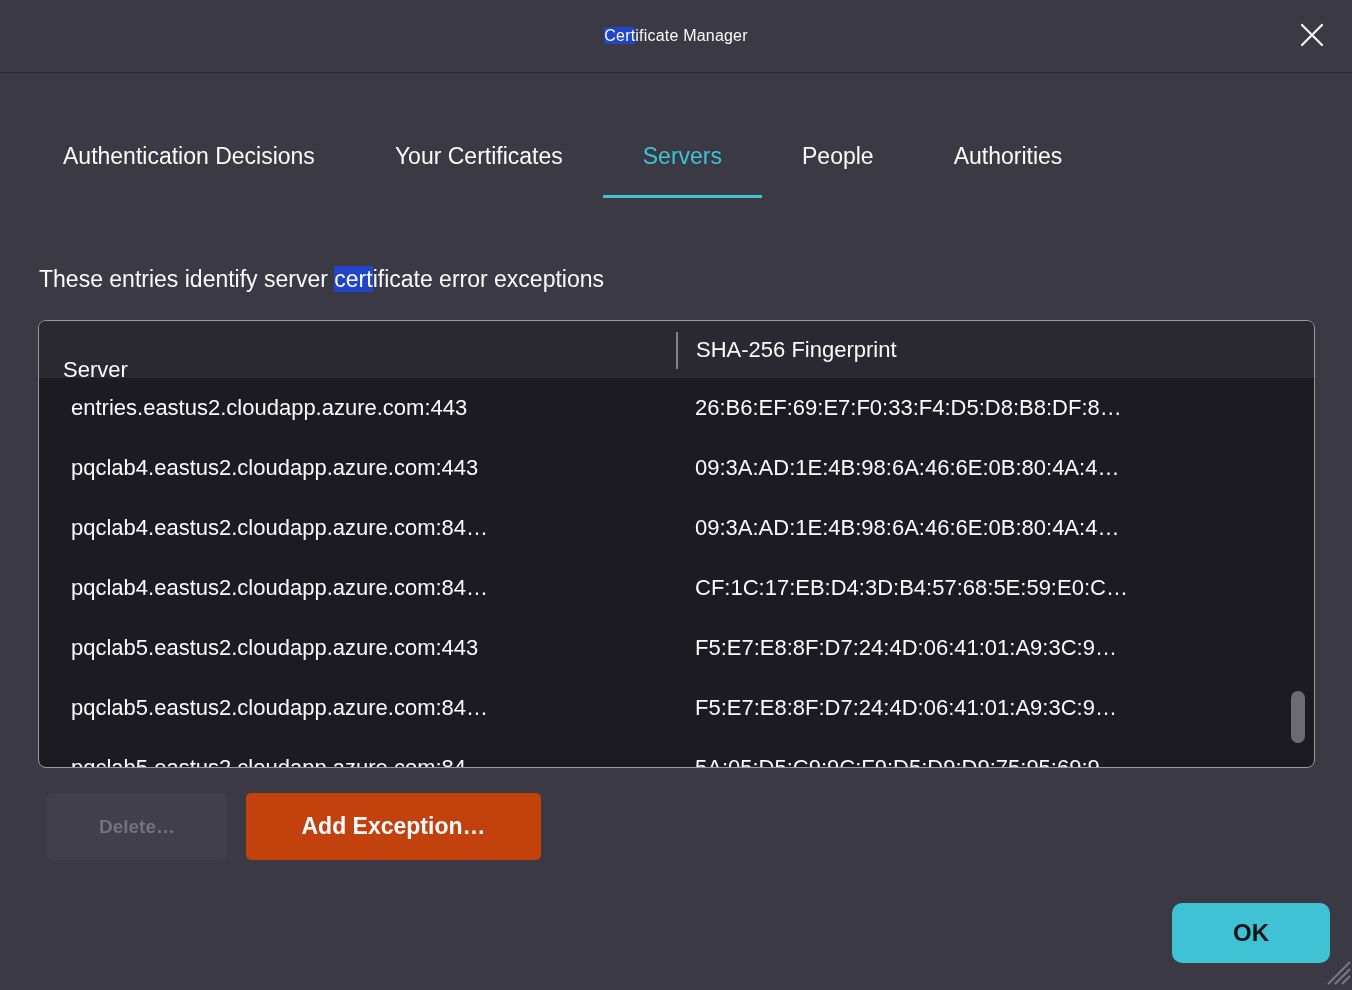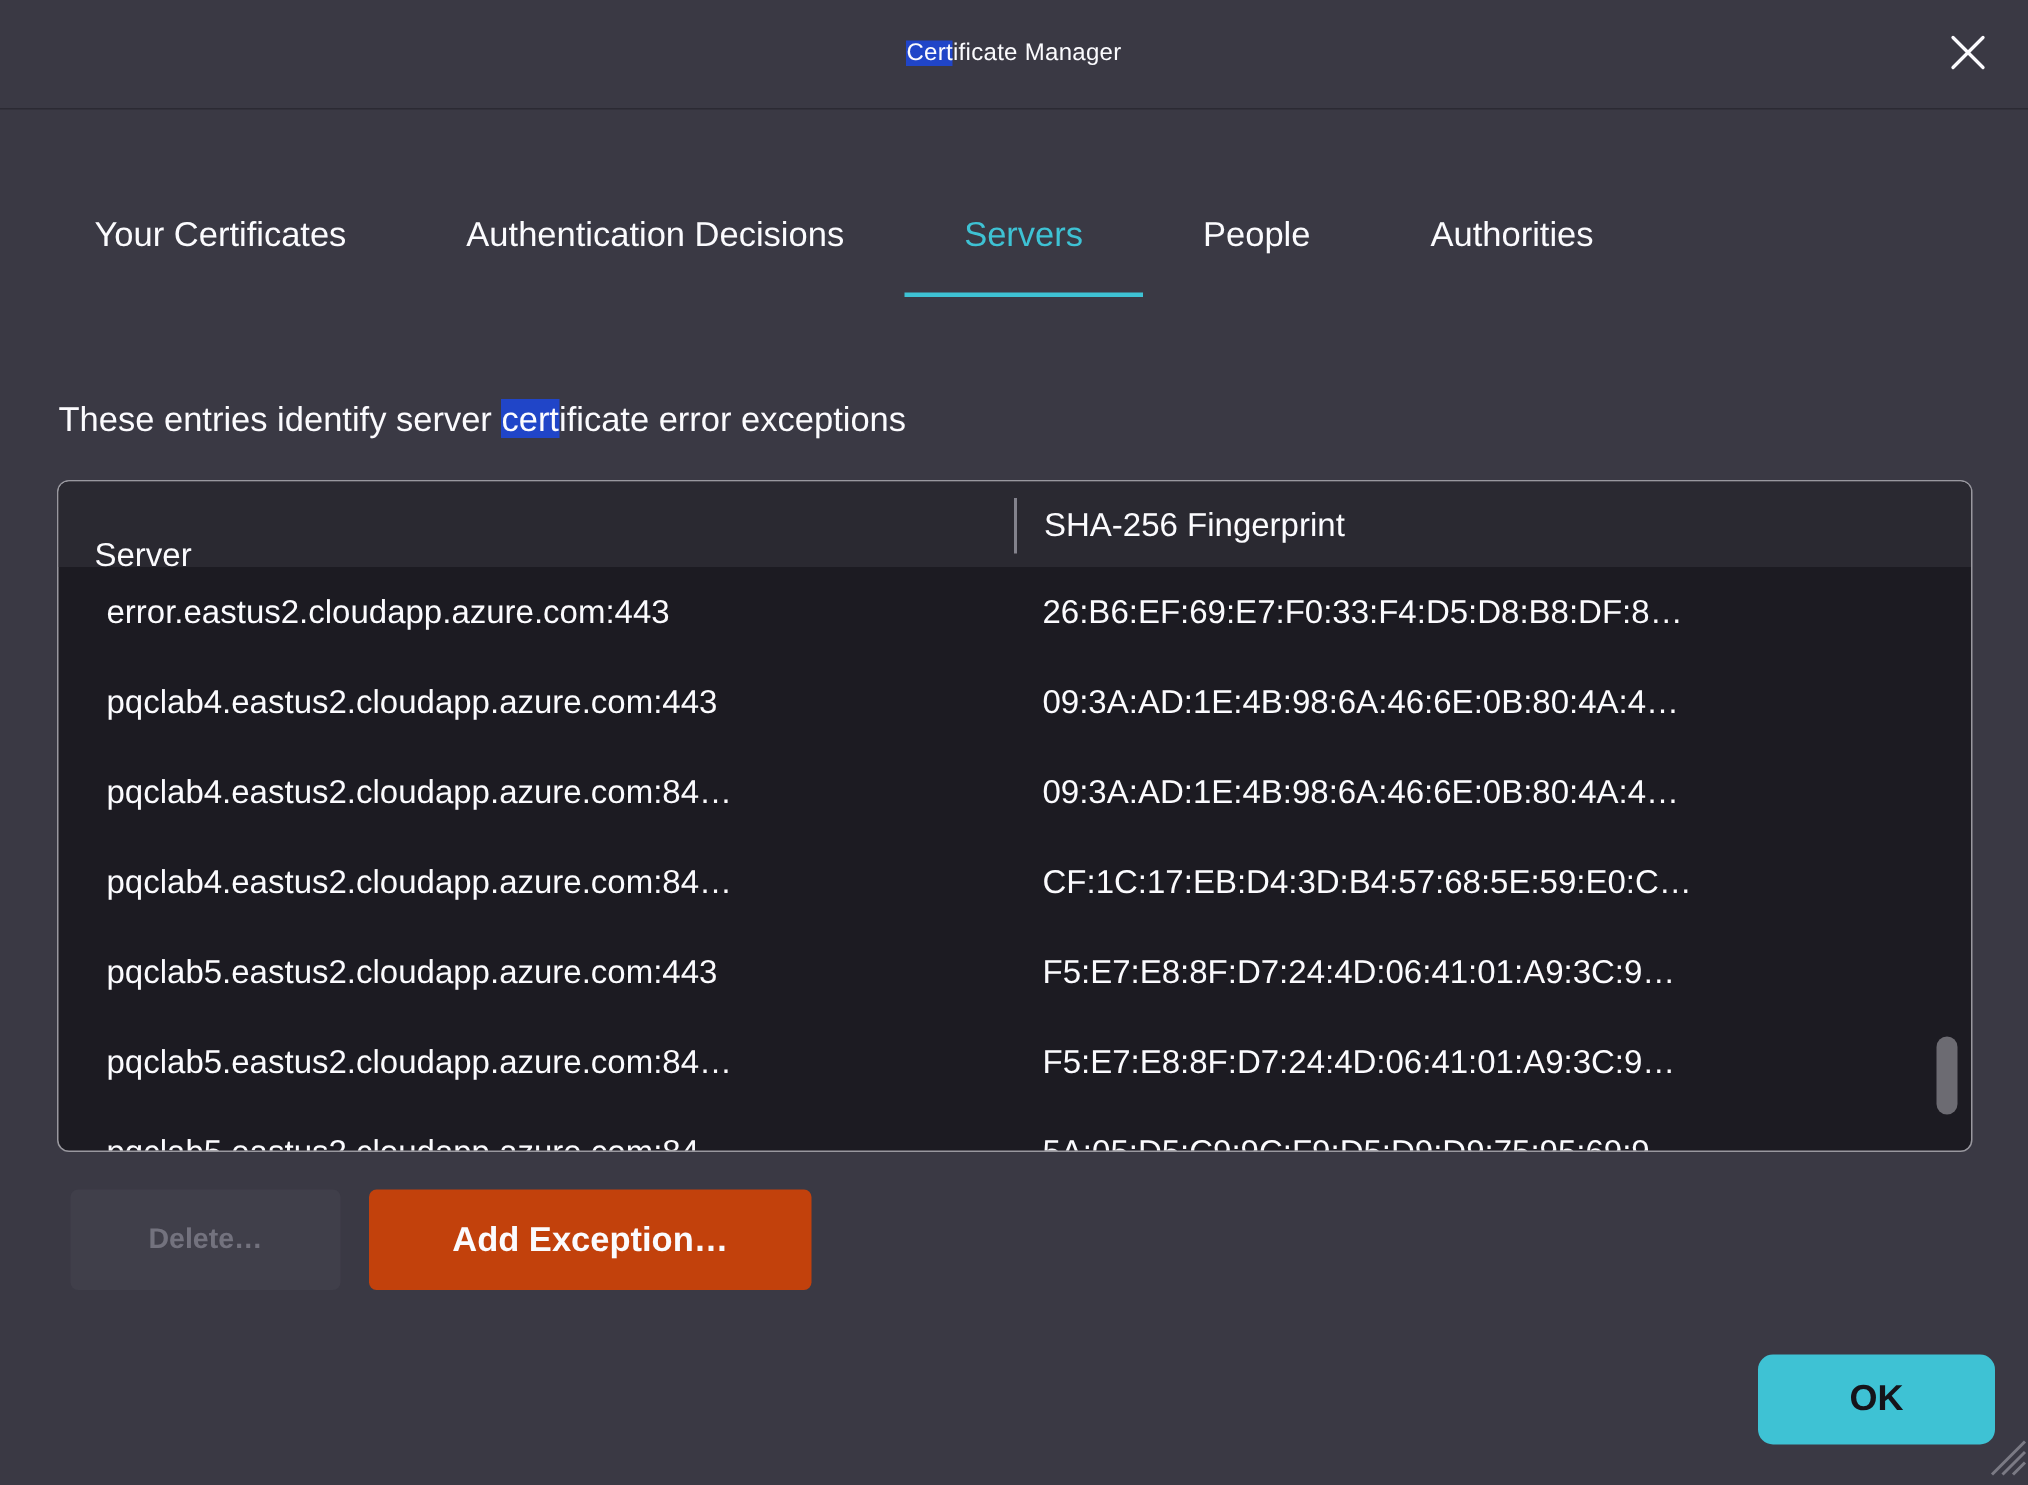--- a/index.html
+++ b/index.html
@@ -89,38 +89,38 @@
     <span>
       <svg width="26" height="26" viewBox="0 0 26 26">
         <line x1="3" y1="3" x2="23" y2="23" stroke="#fbfbfe" stroke-width="2.2" stroke-linecap="round"></line>
         <line x1="23" y1="3" x2="3" y2="23" stroke="#fbfbfe" stroke-width="2.2" stroke-linecap="round"></line>
       </svg>
     </span>
   </div>
 </div>
 
 <div class="tabs">
+    <div class="tab">Authentication Decisions</div>
     <div class="tab">Your Certificates</div>
-    <div class="tab">Authentication Decisions</div>
     <div class="tab active">Servers</div>
     <div class="tab">People</div>
     <div class="tab">Authorities</div>
   </div>
 
 <div class="desc"><span>These entries identify server </span><span class="hl-blue">cert</span><span>ificate error exceptions</span></div>
 
 <div class="table">
   <div class="thead">
     <div class="th-server">Server</div>
     <div class="th-divider"></div>
     <div class="th-fp">SHA-256 Fingerprint</div>
   </div>
   <div class="tbody">
     <div class="row">
-        <div class="cell-server">error.eastus2.cloudapp.azure.com:443</div>
+        <div class="cell-server">entries.eastus2.cloudapp.azure.com:443</div>
         <div class="cell-fp">26:B6:EF:69:E7:F0:33:F4:D5:D8:B8:DF:8…</div>
       </div>
       <div class="row">
         <div class="cell-server">pqclab4.eastus2.cloudapp.azure.com:443</div>
         <div class="cell-fp">09:3A:AD:1E:4B:98:6A:46:6E:0B:80:4A:4…</div>
       </div>
       <div class="row">
         <div class="cell-server">pqclab4.eastus2.cloudapp.azure.com:84…</div>
         <div class="cell-fp">09:3A:AD:1E:4B:98:6A:46:6E:0B:80:4A:4…</div>
       </div>

